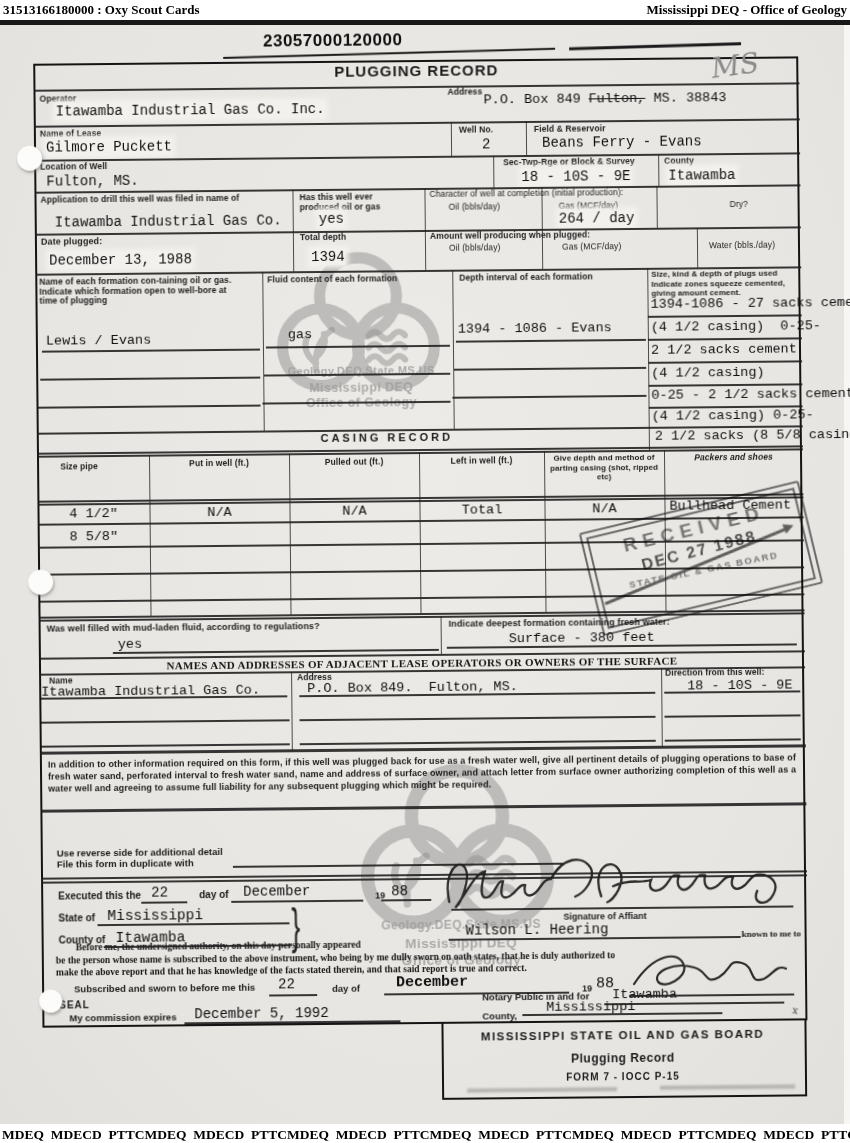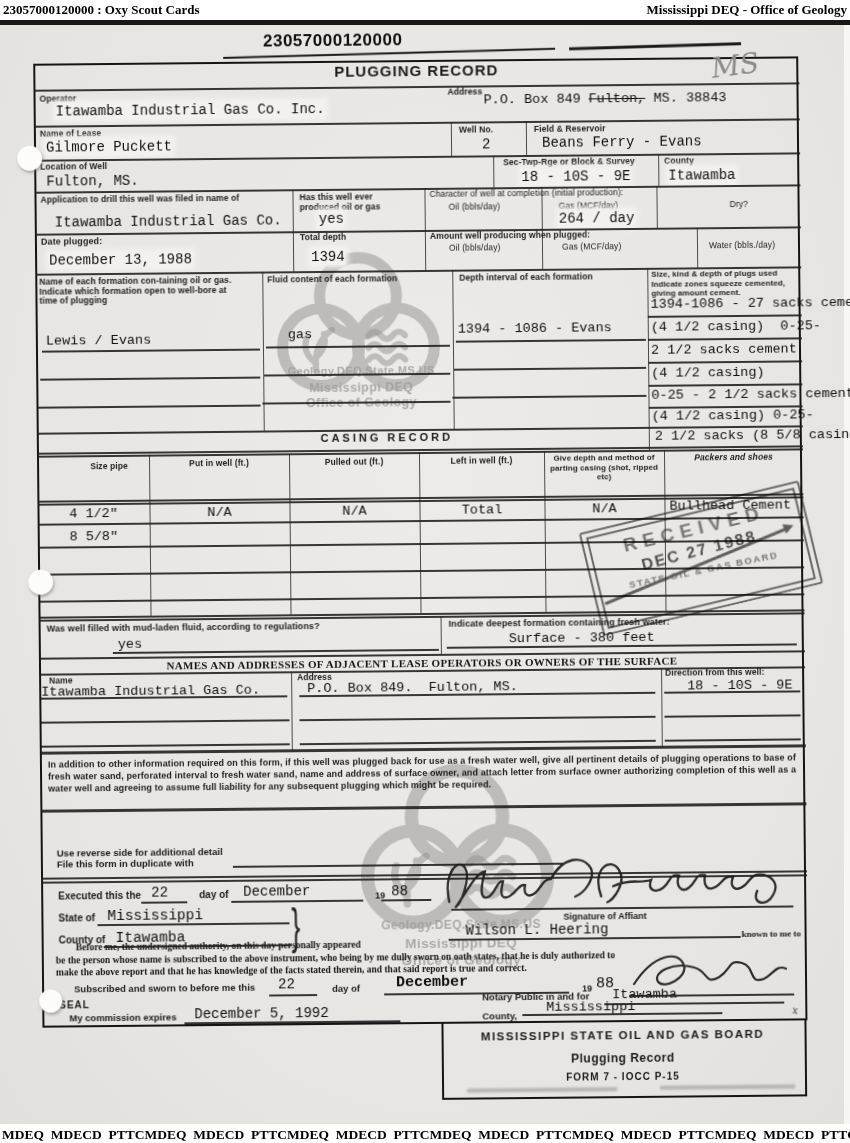--- a/index.html
+++ b/index.html
@@ -46,21 +46,21 @@
   #footer{position:absolute;left:0;top:1124px;width:850px;height:19px;background:#fff;display:flex;
           justify-content:space-between;align-items:flex-end;padding:0 2px;box-sizing:border-box;z-index:6;}
   .ftr{font-family:"Liberation Serif",serif;font-weight:bold;font-size:13.5px;color:#000;white-space:pre;}
 </style>
 </head>
 <body>
 
 <div id="page">
 
   <div id="top-header">
-    <span class="hdr-txt" style="left:3px;">23057000120000 : Oxy Scout Cards</span>
+    <span class="hdr-txt" style="left:3px;">31513166180000 : Oxy Scout Cards</span>
     <span class="hdr-txt" style="right:3px;">Mississippi DEQ - Office of Geology</span>
   </div>
   <div id="top-rule"></div>
 
   <div id="scan-bg"></div>
   <div id="right-strip"></div>
 
   <div id="scan-rot">
 
     <svg class="wm" style="left:258px;top:248px;width:205px;height:162px;" viewBox="0 0 200 160">
@@ -151,21 +151,21 @@
     <div class="tw tw13" style="left:460px;top:322px;">1394 - 1086 - Evans</div>
     <div class="tw tw13" style="left:653px;top:299px;">1394-1086 - 27 sacks cement</div>
     <div class="tw tw13" style="left:653px;top:322px;">(4 1/2 casing)  0-25-</div>
     <div class="tw tw13" style="left:653px;top:345px;">2 1/2 sacks cement</div>
     <div class="tw tw13" style="left:653px;top:368px;">(4 1/2 casing)</div>
     <div class="tw tw13" style="left:653px;top:390px;">0-25 - 2 1/2 sacks cement</div>
     <div class="tw tw13" style="left:653px;top:411px;">(4 1/2 casing) 0-25-</div>
     <div class="tw tw13" style="left:656px;top:431px;">2 1/2 sacks (8 5/8 casing</div>
 
     <div class="lbl ctr" style="left:38px;top:433px;width:700px;font-size:11px;letter-spacing:3px;">CASING RECORD</div>
-    <div class="lbl ctr" style="left:54px;top:459px;width:112px;">Size pipe</div>
+    <div class="lbl ctr" style="left:24px;top:459px;width:112px;">Size pipe</div>
     <div class="lbl ctr" style="left:150px;top:457px;width:140px;">Put in well (ft.)</div>
     <div class="lbl ctr" style="left:290px;top:457px;width:130px;">Pulled out (ft.)</div>
     <div class="lbl ctr" style="left:420px;top:457px;width:125px;">Left in well (ft.)</div>
     <div class="lbl ctr" style="left:548px;top:455px;width:114px;font-size:8px;">Give depth and method of parting casing (shot, ripped etc)</div>
     <div class="lbl ctr" style="left:665px;top:456px;width:139px;font-style:italic;">Packers and shoes</div>
     <div class="tw tw13 ctr" style="left:38px;top:503px;width:112px;">4 1/2"</div>
     <div class="tw tw13 ctr" style="left:150px;top:503px;width:140px;">N/A</div>
     <div class="tw tw13 ctr" style="left:290px;top:503px;width:130px;">N/A</div>
     <div class="tw tw13 ctr" style="left:420px;top:503px;width:125px;">Total</div>
     <div class="tw tw13 ctr" style="left:545px;top:503px;width:120px;">N/A</div>

